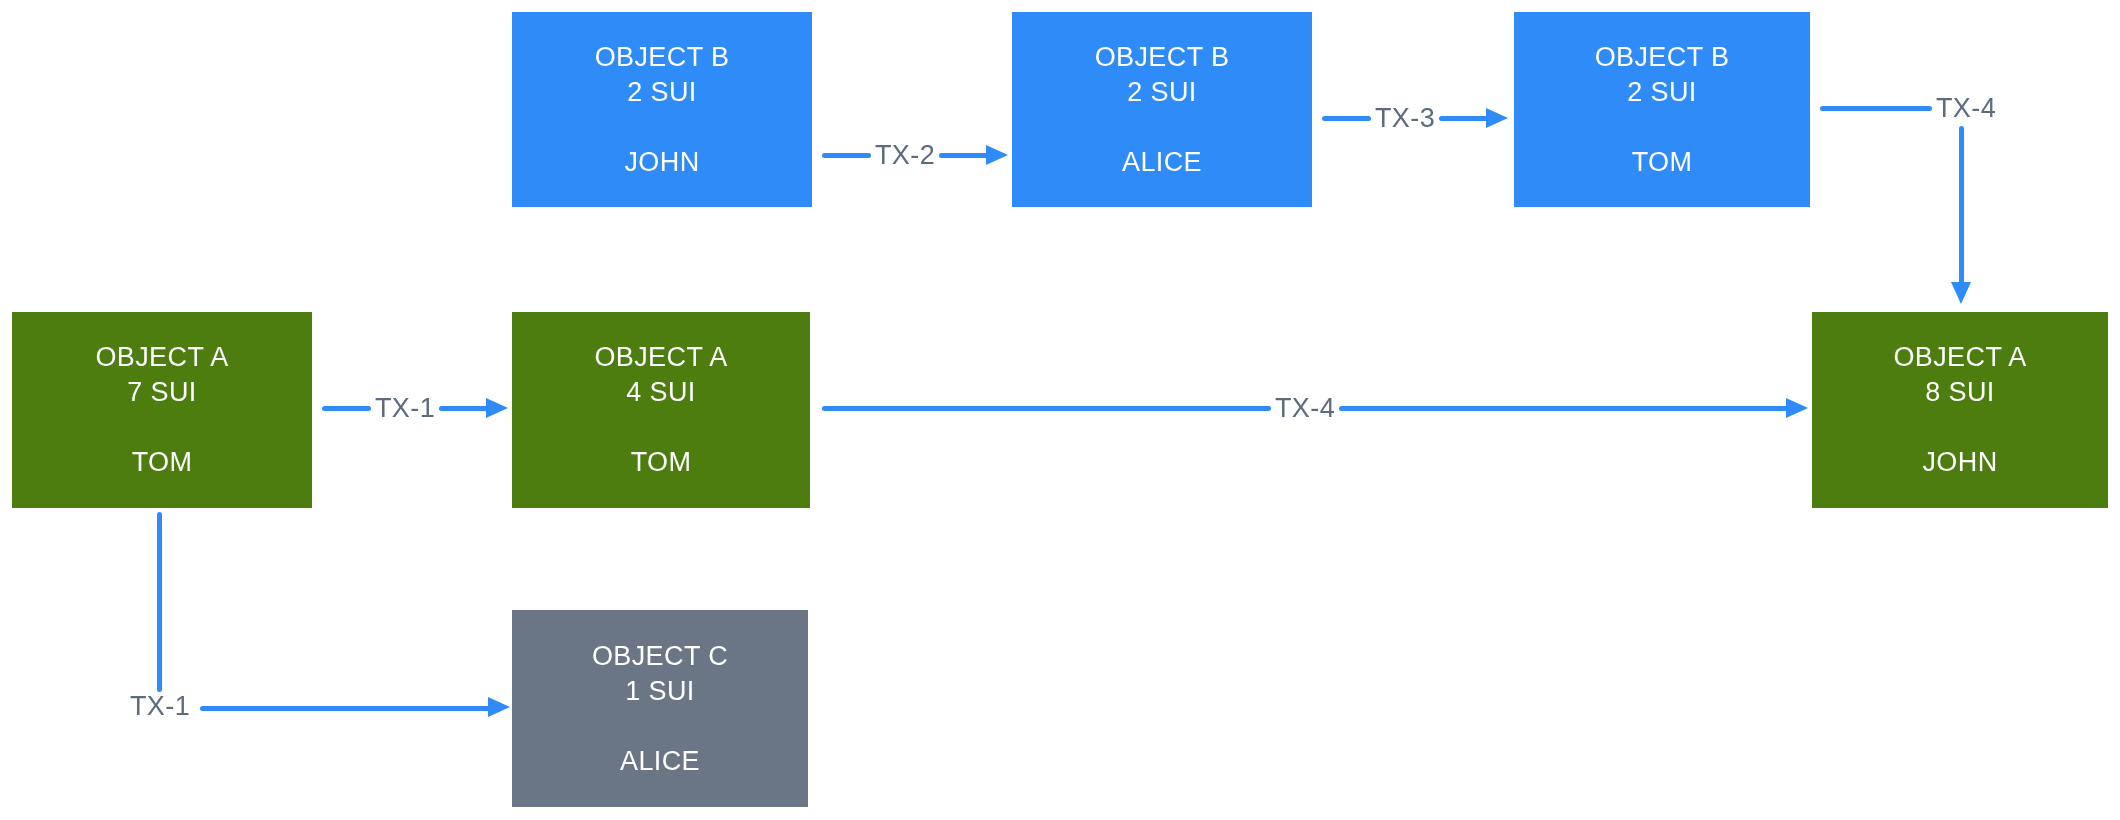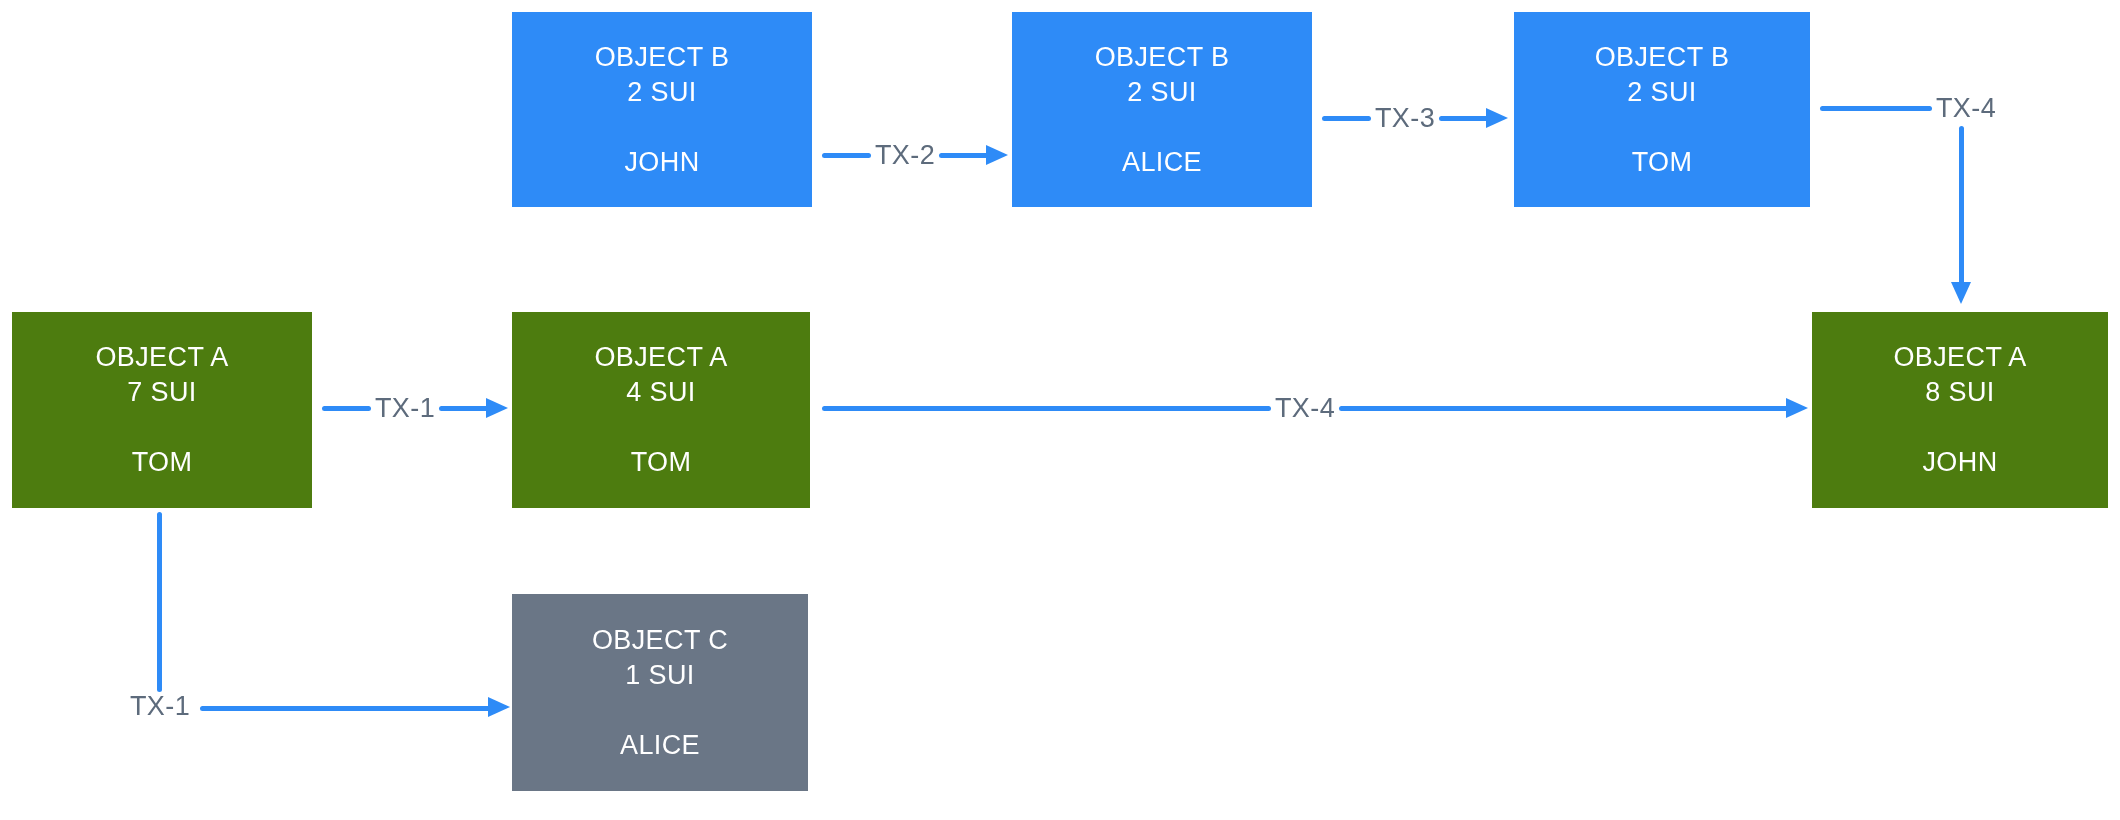--- a/index.html
+++ b/index.html
@@ -16,21 +16,21 @@
   .node-black{background:#4d7c0f;}
   .node-gray{background:#6A7686;}
   .spacer{height:35px;}
   
   #n0{left:512px;top:12px;width:300px;height:195px;}
   #n1{left:1012px;top:12px;width:300px;height:195px;}
   #n2{left:1514px;top:12px;width:296px;height:195px;}
   #n3{left:12px;top:312px;width:300px;height:196px;}
   #n4{left:512px;top:312px;width:298px;height:196px;}
   #n5{left:1812px;top:312px;width:296px;height:196px;}
-  #n6{left:512px;top:594px;width:296px;height:197px;}
+  #n6{left:512px;top:610px;width:296px;height:197px;}
   
   .h-edge{
     position:absolute;height:30px;display:flex;align-items:center;
   }
   .edge-label{
     color:#5D6B7C;font-size:27px;font-weight:500;letter-spacing:.4px;white-space:nowrap;
   }
   .h-edge .edge-label{margin:0 4px;}
   .line-h{flex:1;height:5px;background:#2E8BF7;border-radius:3px;}
   .arrow-right{

